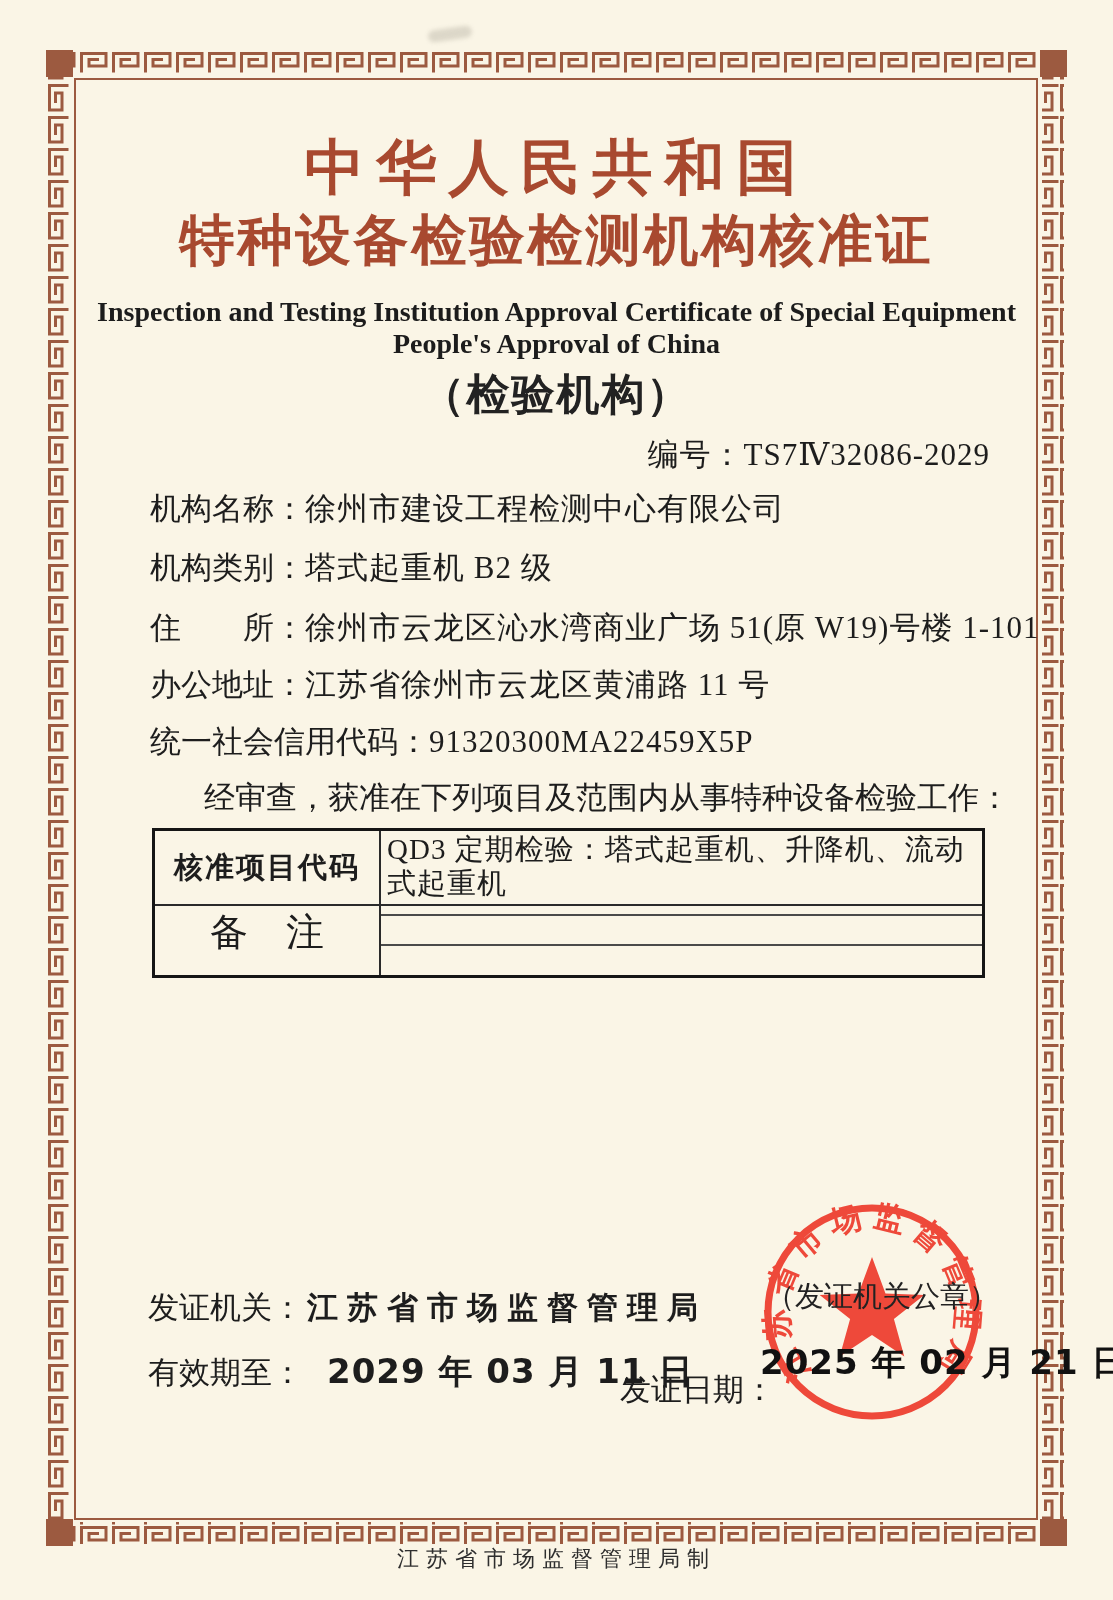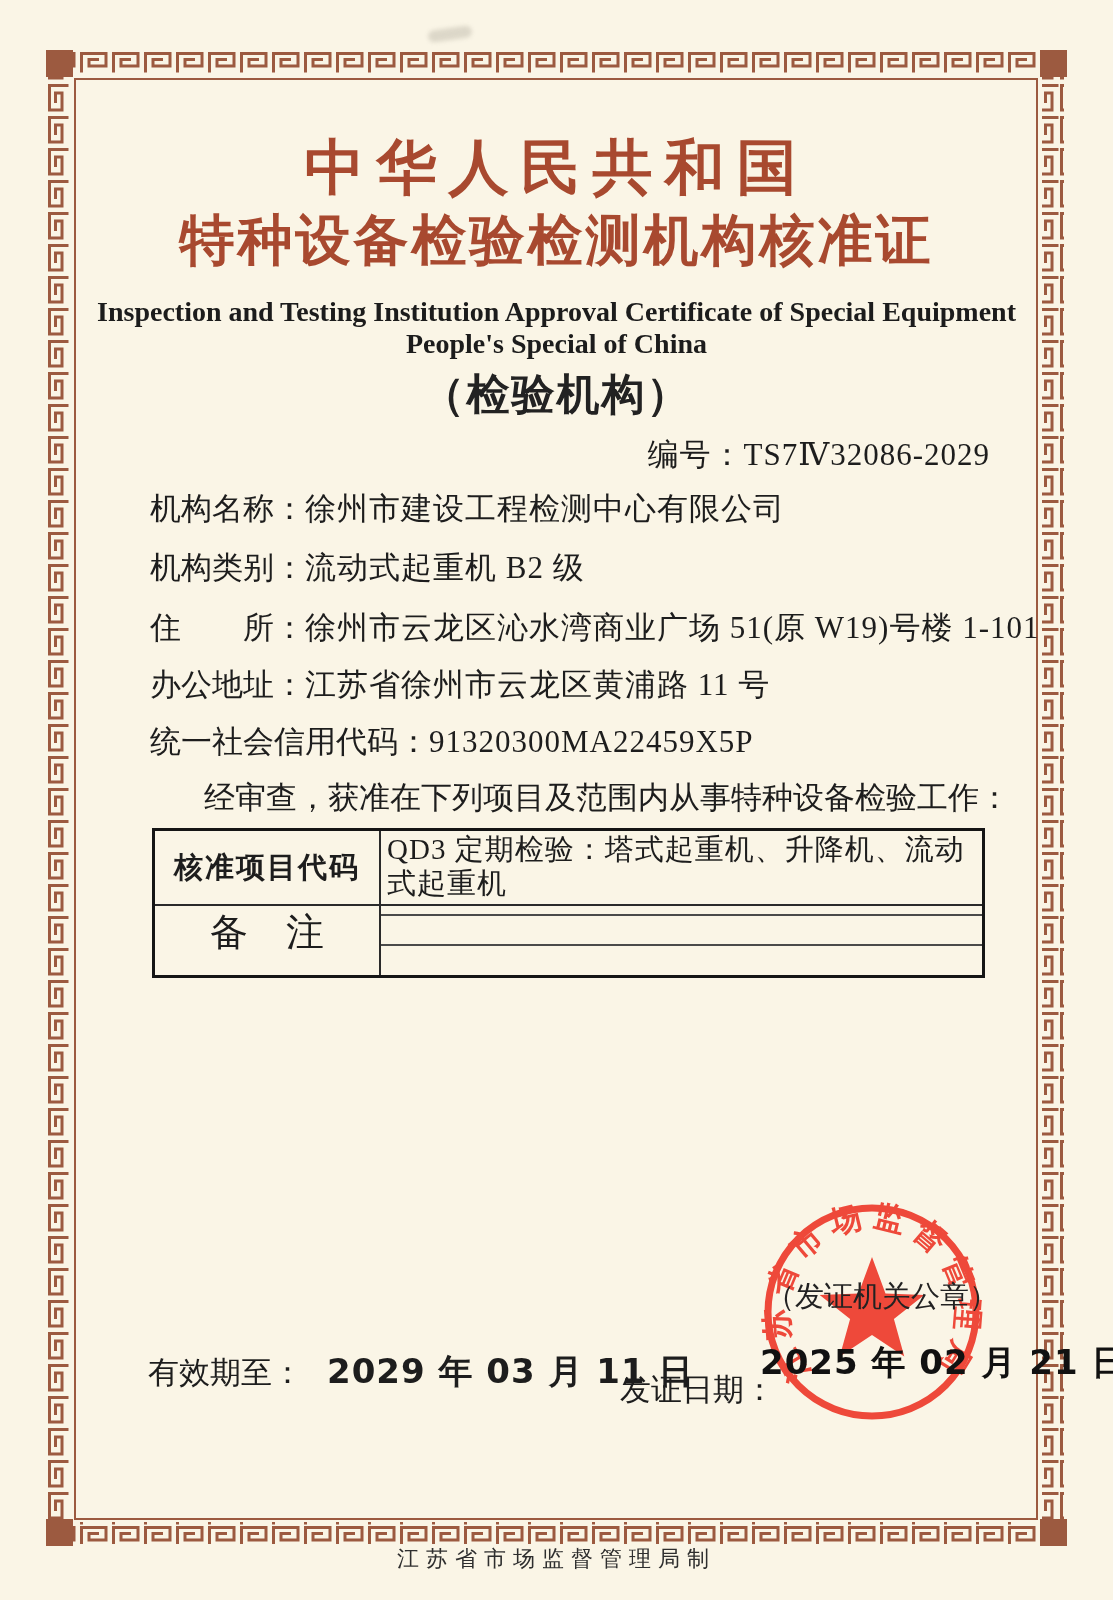--- a/index.html
+++ b/index.html
@@ -119,32 +119,32 @@
     <rect x="46" y="1519" width="27" height="27" fill="#9c5a40"></rect>
     <rect x="1040" y="1519" width="27" height="27" fill="#9c5a40"></rect>
     <rect x="75" y="79" width="962" height="1440" fill="none" stroke="#9c5a40" stroke-width="2"></rect>
   </svg>
 
   <div class="smudge"></div>
 
   <h1 class="title-cn l1">中华人民共和国</h1>
   <h1 class="title-cn l2">特种设备检验检测机构核准证</h1>
   <div class="title-en l1">Inspection and Testing Institution Approval Certificate of Special Equipment</div>
-  <div class="title-en l2">People's Special of China</div>
+  <div class="title-en l2">People's Approval of China</div>
   <div class="subtitle">（检验机构）</div>
 
   <div class="certno">
     <span>编号：</span><span>TS7Ⅳ32086-2029</span>
   </div>
 
   <div class="field f0">
     <span class="flabel">机构名称：</span><span class="fvalue">徐州市建设工程检测中心有限公司</span>
   </div>
   <div class="field f1">
-    <span class="flabel">机构类别：</span><span class="fvalue">流动式起重机 B2 级</span>
+    <span class="flabel">机构类别：</span><span class="fvalue">塔式起重机 B2 级</span>
   </div>
   <div class="field f2">
     <span class="flabel">住　　所：</span><span class="fvalue">徐州市云龙区沁水湾商业广场 51(原 W19)号楼 1-101</span>
   </div>
   <div class="field f3">
     <span class="flabel">办公地址：</span><span class="fvalue">江苏省徐州市云龙区黄浦路 11 号</span>
   </div>
   <div class="field f4">
     <span class="flabel">统一社会信用代码：</span><span class="fvalue">91320300MA22459X5P</span>
   </div>
@@ -154,20 +154,23 @@
   <div class="ctable">
     <div class="col-div"></div>
     <div class="row-div"></div>
     <div class="inner-line il1"></div>
     <div class="inner-line il2"></div>
     <div class="cell-label1">核准项目代码</div>
     <div class="cell-value1">QD3 定期检验：塔式起重机、升降机、流动式起重机</div>
     <div class="cell-label2">备　注</div>
   </div>
 
+  <div class="issuer-row">
+    <span class="flabel">发证机关：</span><span class="fvalue">江苏省市场监督管理局</span>
+  </div>
   <div class="valid-row">
     <span class="flabel">有效期至：</span><span class="date-strong">2029 年 03 月 11 日</span>
   </div>
   <div class="issuedate-label">发证日期：</div>
   <div class="issuedate-value">2025 年 02 月 21 日</div>
 
   <svg class="stamp-svg" width="250" height="250" viewBox="-125 -125 250 250">
     <circle cx="0" cy="0" r="104" fill="none" stroke="#ed3b2c" stroke-width="7"></circle>
     <polygon points="0,-55 13.5,-18.6 52.3,-17 21.9,7.1 32.3,44.5 0,23 -32.3,44.5 -21.9,7.1 -52.3,-17 -13.5,-18.6" fill="#ed3b2c"></polygon>
     <path id="sealArc" d="M -60,60 A 85,85 0 1 1 60,60" fill="none"></path>

